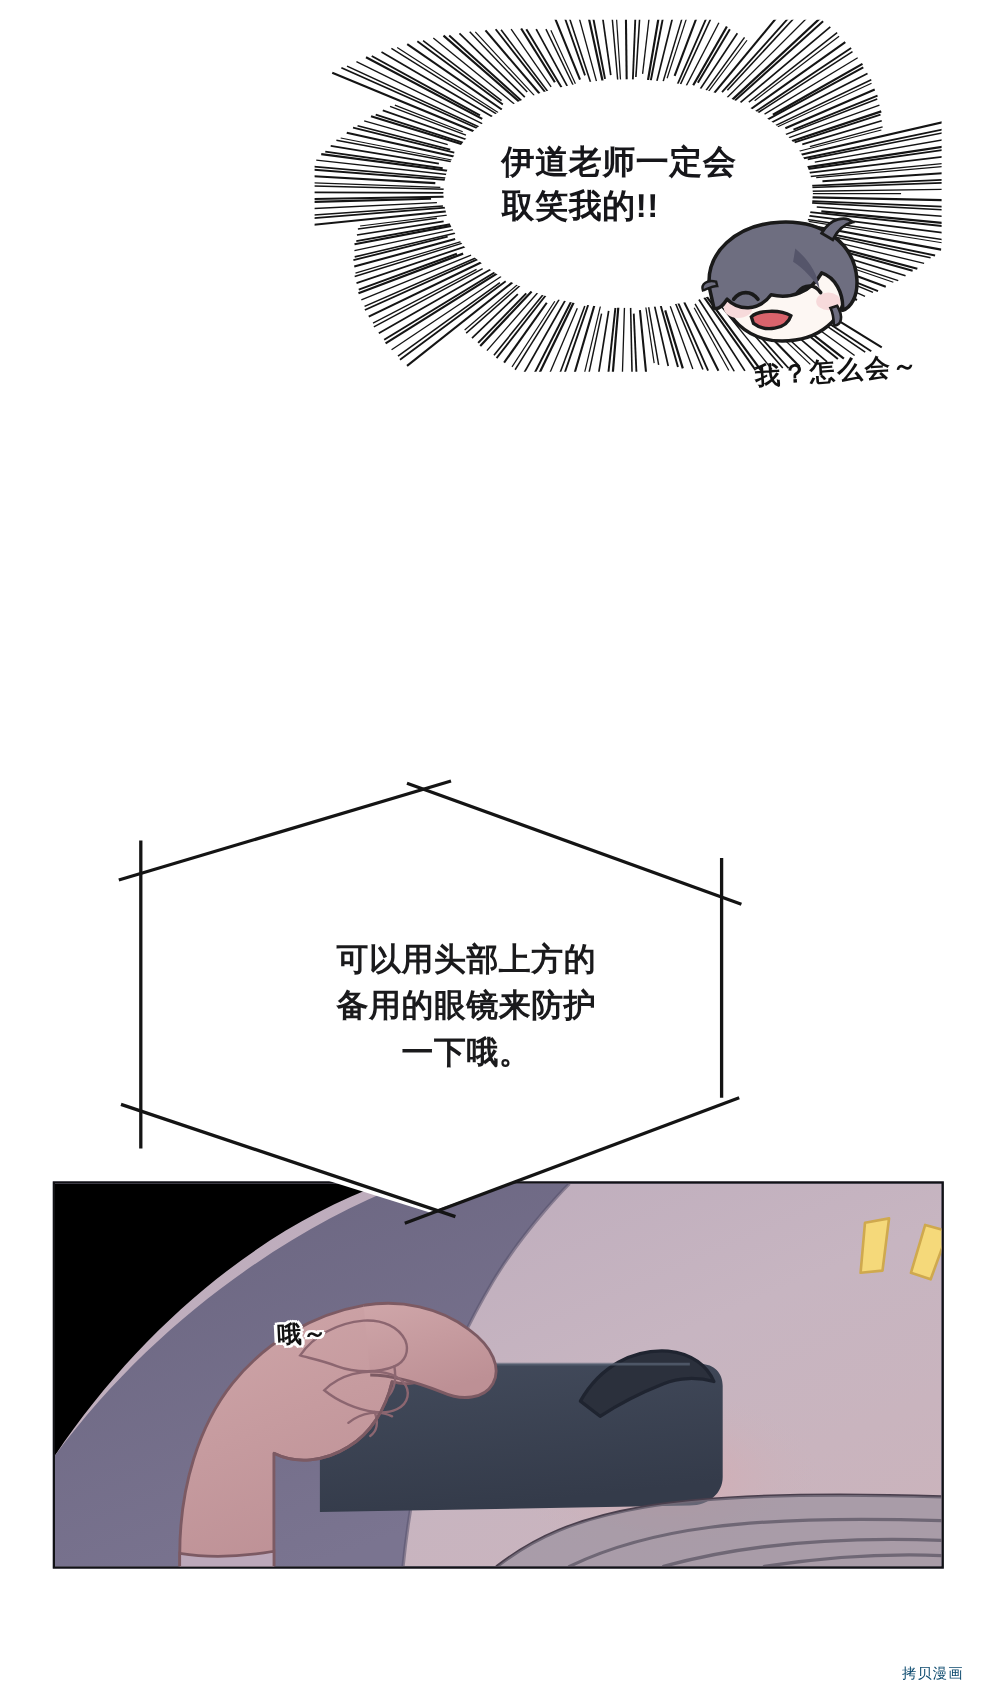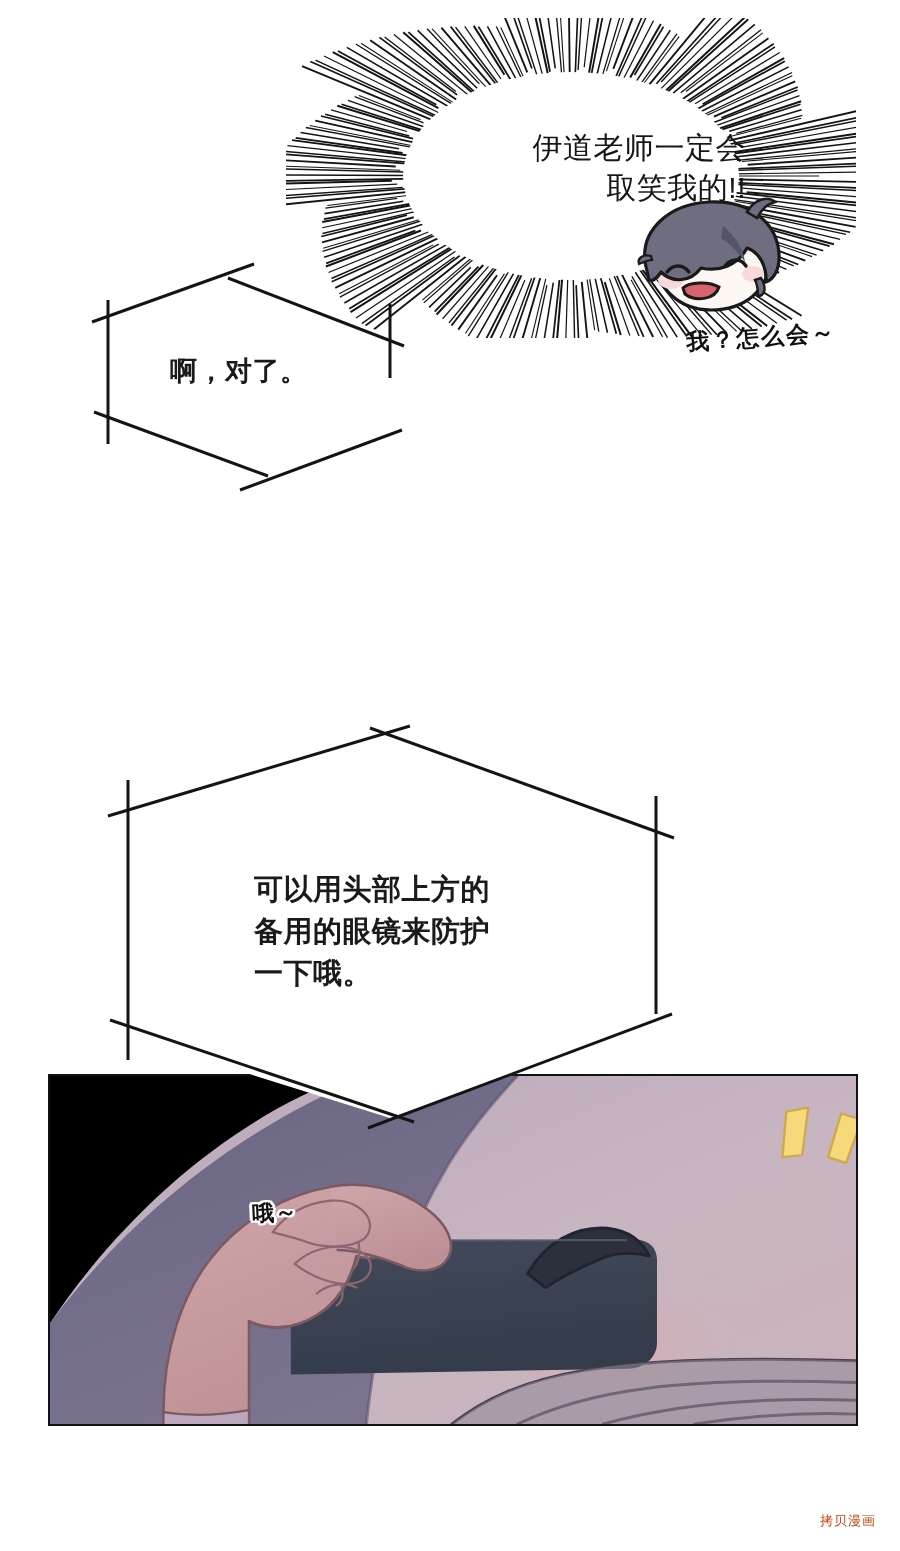--- a/index.html
+++ b/index.html
@@ -31,24 +31,24 @@
   }
   #starburst-bubble svg { display: block; width: 100%; height: 100%; }
 
   .burst-text {
     position: absolute;
     left: 170px;
     top: 110px;
     width: 290px;
     font-size: 30px;
     line-height: 1.34;
-    font-weight: 400;
+    font-weight: 700;
     color: #16161a;
     letter-spacing: 0.5px;
-    text-align: right;
+    text-align: left;
     white-space: pre-line;
   }
 
   
   #chibi-head {
     left: 627px;
     top: 196px;
     width: 166px;
     height: 135px;
   }
@@ -82,21 +82,21 @@
     left: 82px; top: 95px; width: 230px;
     font-size: 27px; line-height: 1.35;
   }
 
   #bubble-2 { left: 352px; top: 352px;  width: 450px; height: 340px; }
   #bubble-2-text {
     left: 60px; top: 98px; width: 330px;
     font-size: 29px; line-height: 1.42;
   }
 
-  #bubble-3 { left: 104px; top: 718px;  width: 576px; height: 420px; }
+  #bubble-3 { left: 104px; top: 702px;  width: 576px; height: 420px; text-align: center; }
   #bubble-3-text {
     left: 150px; top: 150px; width: 340px;
     font-size: 29px; line-height: 1.45;
   }
 
   
   #art-panel {
     left: 48px;
     top: 1074px;
     width: 810px;
@@ -123,21 +123,21 @@
        0   -2px 0 #fff,  0    2px 0 #fff,
       -3px  0   0 #fff,  3px  0   0 #fff;
     transform: rotate(-3deg);
   }
 
   
   #watermark {
     left: 820px;
     top: 1512px;
     font-size: 13px;
-    color: #c2410c;
+    color: #0c4a6e;
     letter-spacing: 1px;
     font-family: "DejaVu Sans", sans-serif;
   }
 </style>
 </head>
 <body>
 
 <div id="page">
 
   <div id="starburst-bubble" class="abs">
@@ -414,34 +414,20 @@
 
       <path d="M40 76 C46 68 56 68 62 76" fill="none" stroke="#1a1a1a" stroke-width="3.4" stroke-linecap="round"></path>
 
       <path d="M98 70 C104 62 114 62 119 70" fill="none" stroke="#1a1a1a" stroke-width="3.4" stroke-linecap="round"></path>
 
       <path d="M56 92 C62 86 82 85 92 91 C88 104 68 106 58 98 Z" fill="#d9636c" stroke="#1a1a1a" stroke-width="3"></path>
     </svg>
   </div>
   <div id="chibi-caption" class="abs">我？怎么会～</div>
 
-  <div id="bubble-1" class="hex-bubble">
-    <svg viewBox="0 0 320 240" xmlns="http://www.w3.org/2000/svg">
-      <polygon points="18,58 152,14 302,78 300,178 166,224 20,162" fill="#ffffff"></polygon>
-      <g stroke="#141414" stroke-width="3" stroke-linecap="butt" fill="none">
-        <line x1="4" y1="64" x2="166" y2="6"></line>
-        <line x1="140" y1="20" x2="316" y2="88"></line>
-        <line x1="302" y1="46" x2="302" y2="120"></line>
-        <line x1="314" y1="172" x2="152" y2="232"></line>
-        <line x1="180" y1="218" x2="6" y2="154"></line>
-        <line x1="20" y1="42" x2="20" y2="186"></line>
-      </g>
-    </svg>
-    <div id="bubble-1-text" class="hex-text">啊，对了。</div>
-  </div>
 
 
   <div id="art-panel" class="abs">
     <svg viewBox="0 0 810 352" preserveAspectRatio="none" xmlns="http://www.w3.org/2000/svg">
       <defs>
         <linearGradient id="gradBody" x1="0" y1="0" x2="0.5" y2="1">
           <stop offset="0%" stop-color="#6a6580"></stop>
           <stop offset="100%" stop-color="#7a7490"></stop>
         </linearGradient>
         <linearGradient id="gradWall" x1="0" y1="0" x2="1" y2="1">

